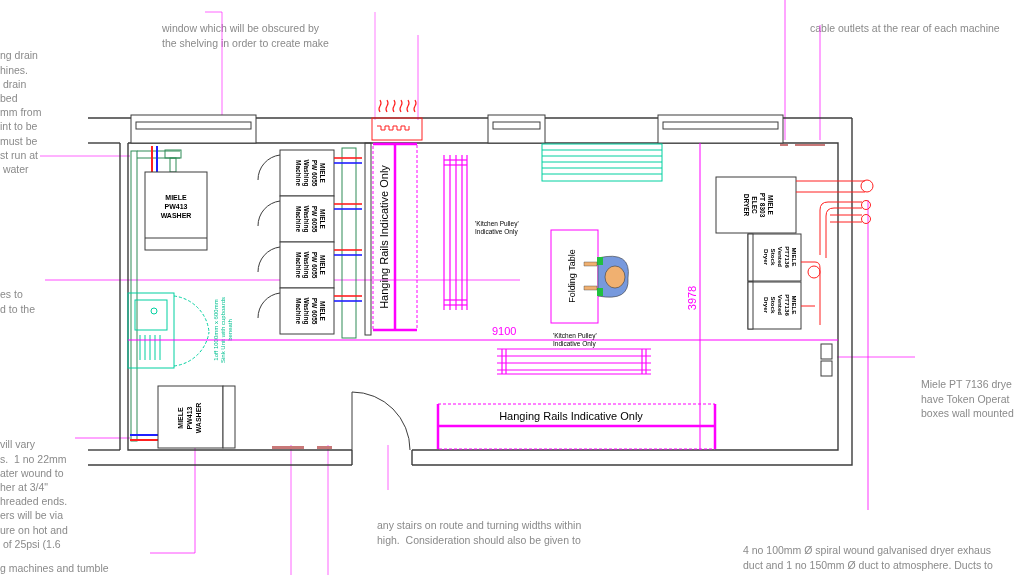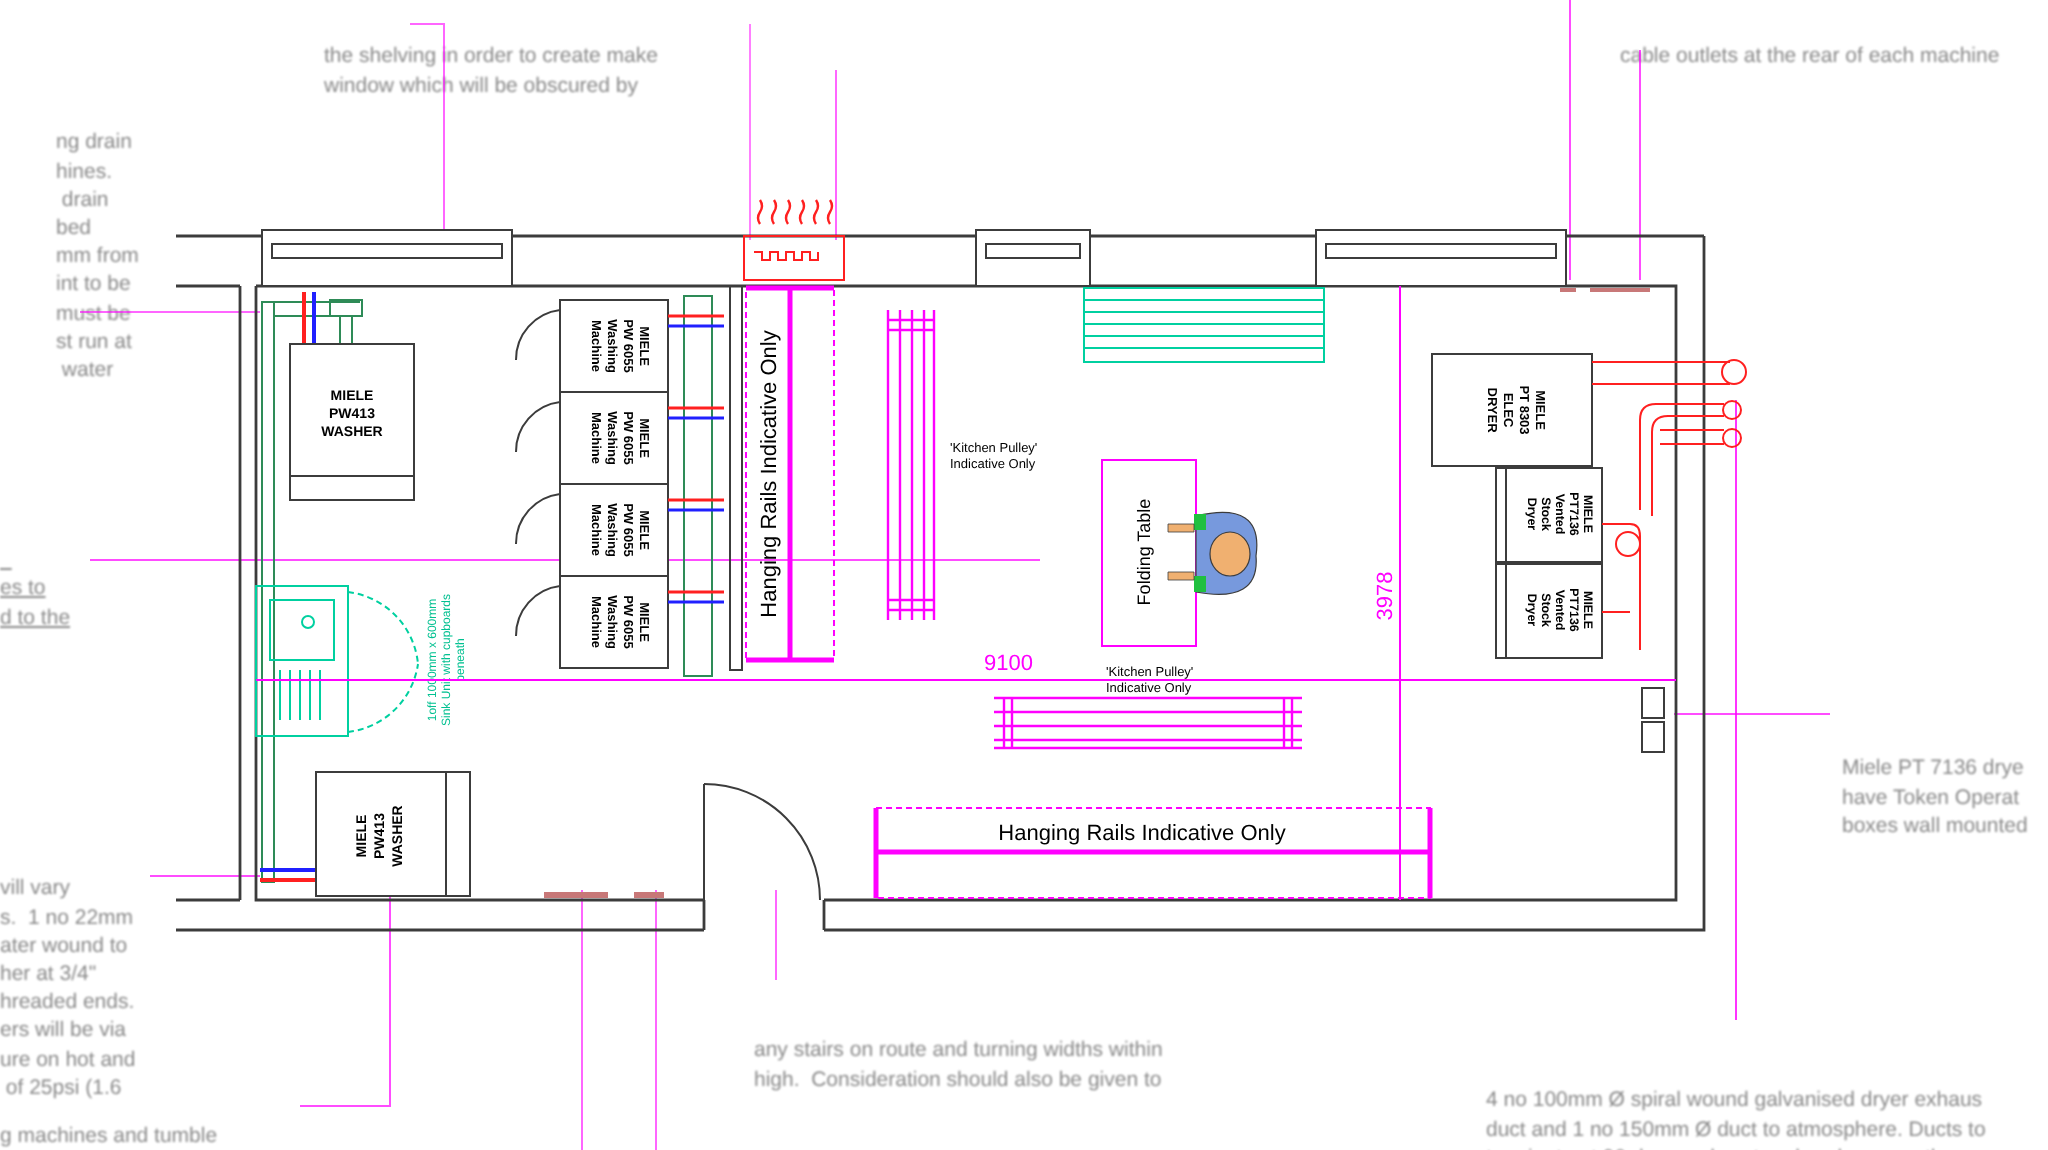--- a/index.html
+++ b/index.html
@@ -6,32 +6,32 @@
   body { width:1024px; height:575px; overflow:hidden; position:relative; font-family:"Liberation Sans", sans-serif; }
   .note { position:absolute; color:#8a8a8a; font-size:10.5px; line-height:14.2px; filter:blur(0.6px); white-space:pre; }
   .note span { display:block; }
   svg text { font-family:"Liberation Sans", sans-serif; }
   #plan { position:absolute; left:0; top:0; }
 </style>
 </head>
 <body>
 
 <div class="note" style="left:162px; top:-7px;">
-  <span>the shelving in order to create make</span><span>window which will be obscured by</span>
+  <span>window which will be obscured by</span><span>the shelving in order to create make</span>
 </div>
 <div class="note" style="left:408px; top:-7px;">
   
 </div>
 <div class="note" style="left:810px; top:-7px;">
   <span>cable outlets at the rear of each machine</span>
 </div>
-<div class="note" style="left:0px; top:36px;margin-left:28px;">
+<div class="note" style="left:0px; top:20px;">
   <span>ng drain</span><span>hines.</span><span> drain</span><span>bed</span><span>mm from</span><span>int to be</span><span>must be</span><span>st run at</span><span> water</span>
 </div>
-<div class="note" style="left:0px; top:259px;text-decoration:underline;">
+<div class="note" style="left:0px; top:259px;">
   <span>es to</span><span>d to the</span>
 </div>
 <div class="note" style="left:0px; top:409px;">
   <span>vill vary</span><span>s.  1 no 22mm</span><span>ater wound to</span><span>her at 3/4"</span><span>hreaded ends.</span><span>ers will be via</span><span>ure on hot and</span><span> of 25psi (1.6</span>
 </div>
 <div class="note" style="left:0px; top:533px;">
   <span>g machines and tumble</span>
 </div>
 <div class="note" style="left:377px; top:490px;">
   <span>any stairs on route and turning widths within</span><span>high.  Consideration should also be given to</span>

